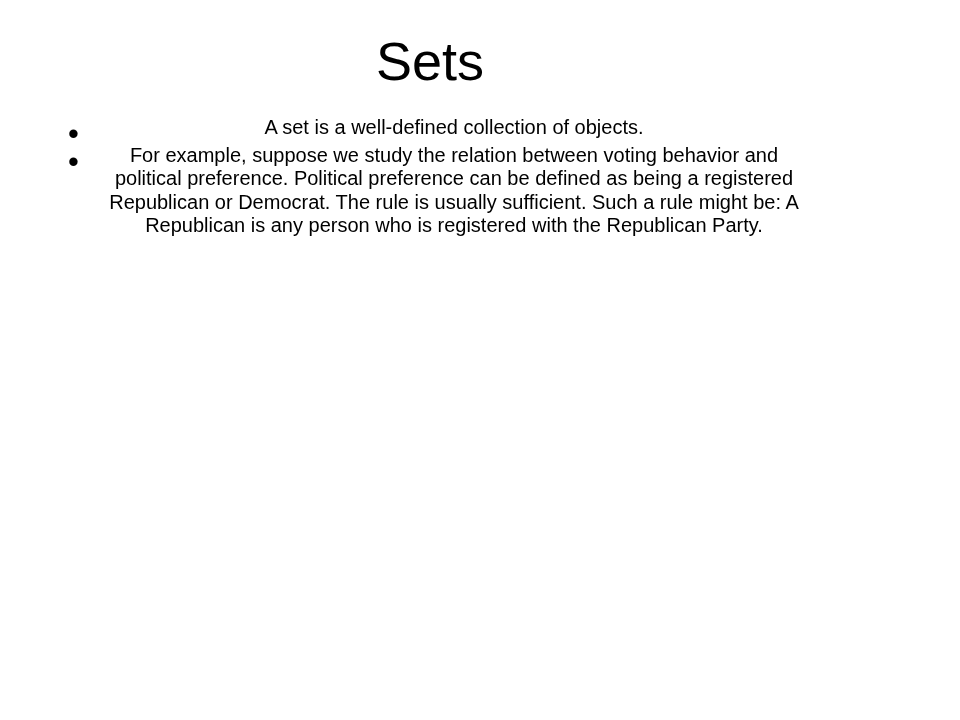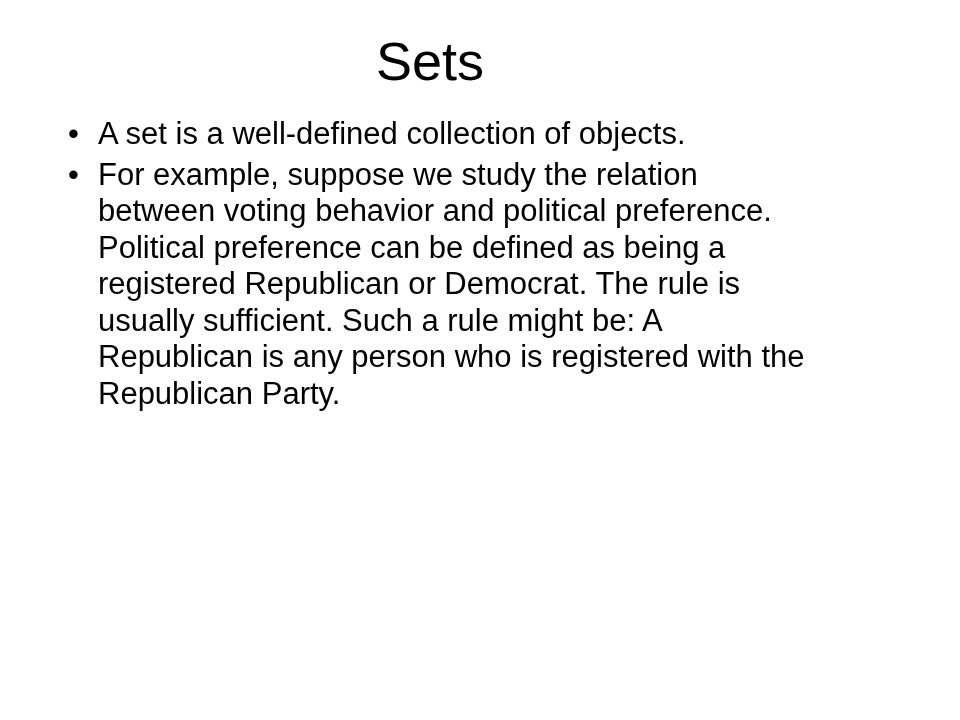--- a/index.html
+++ b/index.html
@@ -25,25 +25,26 @@
     margin: 10px 0 24px 0;
     letter-spacing: 0px;
   }
   ul.bullets {
     list-style: none;
     padding: 0;
     margin: 0 0 0 12px;
   }
   ul.bullets li {
     position: relative;
-    font-size: 31px;
+    font-size: 20px;
     line-height: 1.18;
     padding-left: 36px;
     margin-bottom: 4px;
     letter-spacing: 0px;
+    text-align: center;
   }
   ul.bullets li::before {
     content: "•";
     position: absolute;
     left: 6px;
     top: 0;
     font-size: 31px;
     line-height: 1.18;
   }
 </style>

